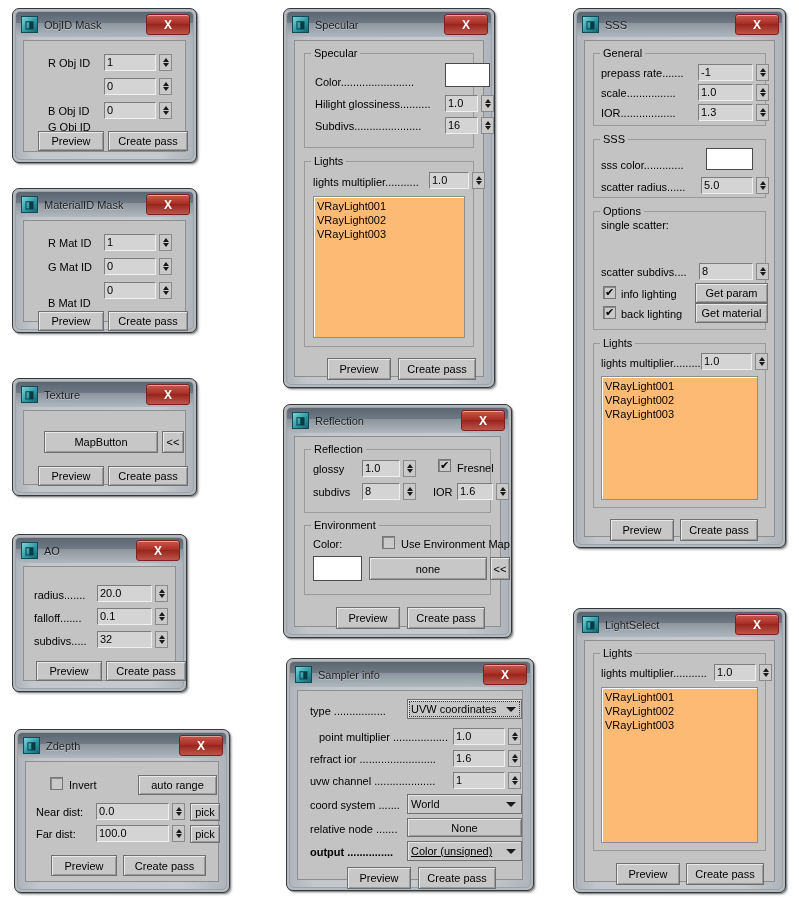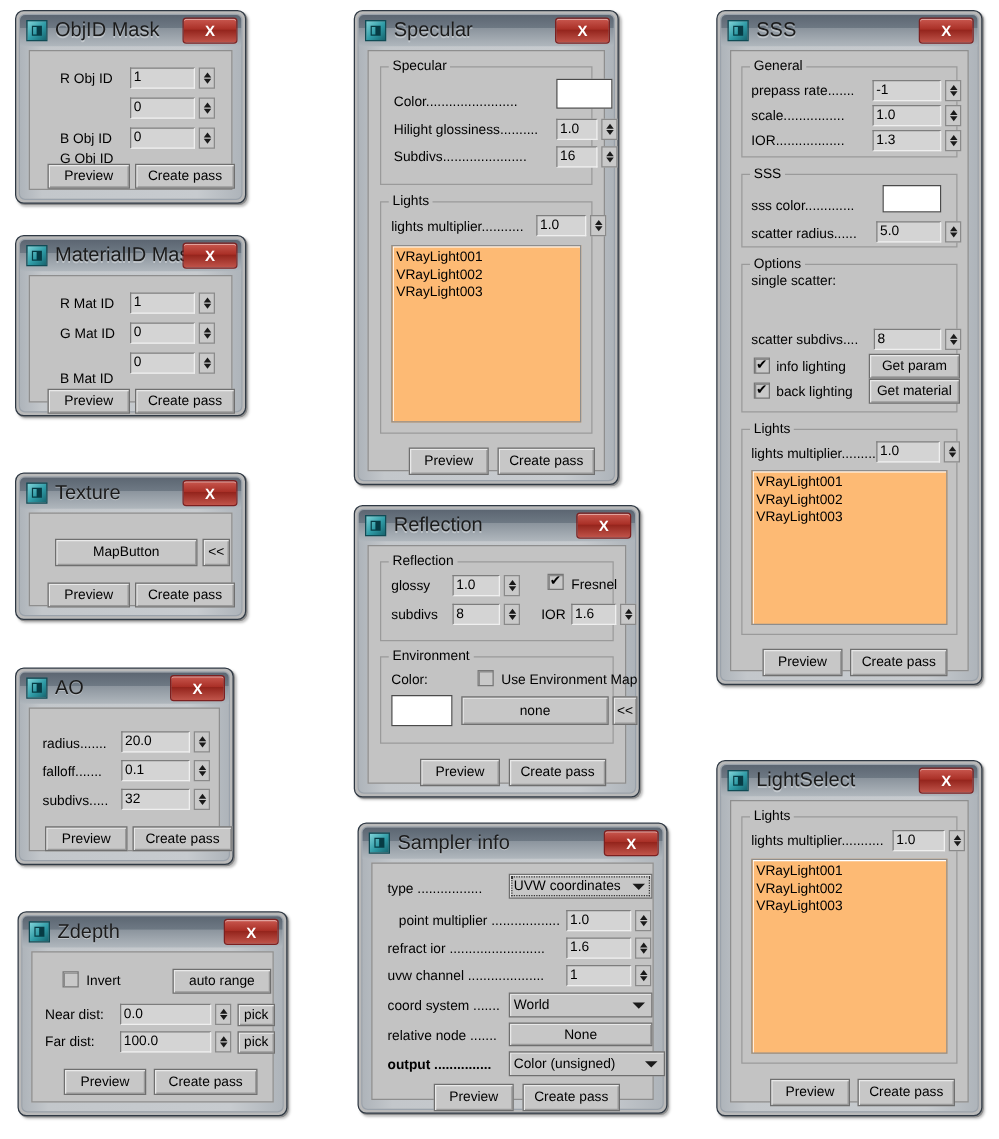--- a/index.html
+++ b/index.html
@@ -43,21 +43,21 @@
     box-sizing:border-box;
   }
   .titlebar .tb-icon{
     width:15px;height:15px;margin-right:6px;flex:0 0 auto;
     background:linear-gradient(135deg,#7fd3d8 0%,#2e9aa5 55%,#17646e 100%);
     border:1px solid #0f4b55;
     display:flex;align-items:center;justify-content:center;
     color:#063b44;font-size:10px;font-weight:bold;line-height:1;
   }
   .titlebar .tb-title{
-    color:#1b1b1b;font-size:16px;white-space:nowrap;
+    color:#1b1b1b;font-size:11px;white-space:nowrap;
     text-shadow:0 1px 0 rgba(255,255,255,.35);
   }
   .closebtn{
     position:absolute;right:3px;top:2px;
     width:42px;height:19px;
     border:1px solid #7c2020;
     border-radius:3px;
     background:linear-gradient(to bottom,#c9584f 0%,#a92f26 45%,#93231b 46%,#c0544a 100%);
     color:#fff;font-size:12px;font-weight:bold;
     display:flex;align-items:center;justify-content:center;
@@ -442,21 +442,21 @@
       <span class="lbl" style="left:12px;top:108px;">coord system .......</span>
       <span class="combo" style="left:109px;top:103px;width:115px;height:20px;">
           <span>World</span>
           <i class="arr"></i>
         </span>
 
       <span class="lbl" style="left:12px;top:132px;">relative node .......</span>
       <span class="btn" style="left:109px;top:127px;width:115px;height:19px;">None</span>
 
       <span class="lbl" style="left:12px;top:155px;font-weight:bold;">output ...............</span>
-      <span class="combo" style="left:109px;top:150px;width:125px;height:20px;">
+      <span class="combo" style="left:109px;top:150px;width:115px;height:20px;text-decoration:underline;">
           <span>Color (unsigned)</span>
           <i class="arr"></i>
         </span>
 
       <span class="btn" style="left:49px;top:176px;width:64px;height:22px;">Preview</span>
       <span class="btn" style="left:120px;top:176px;width:78px;height:22px;">Create pass</span>
     </div>
   </div>
 </div>
 

